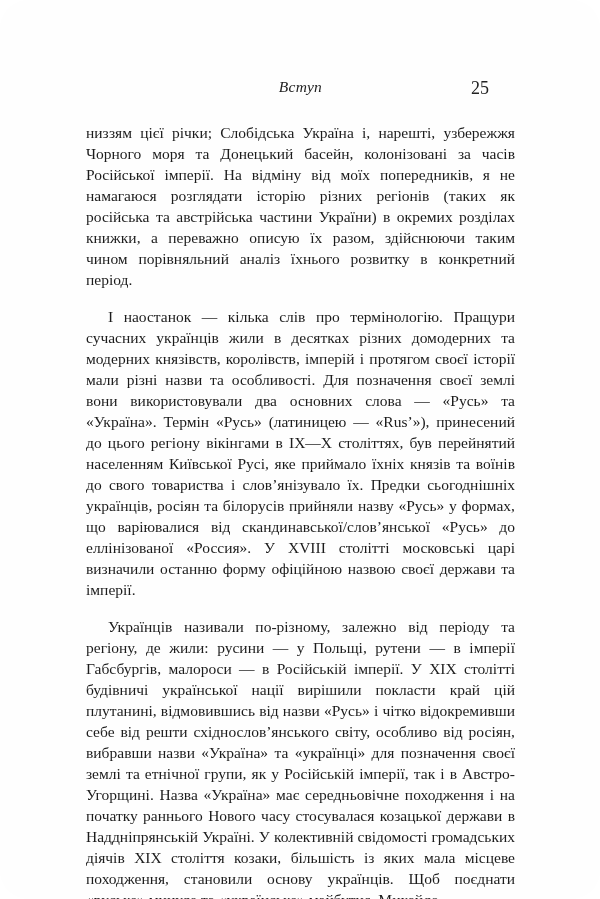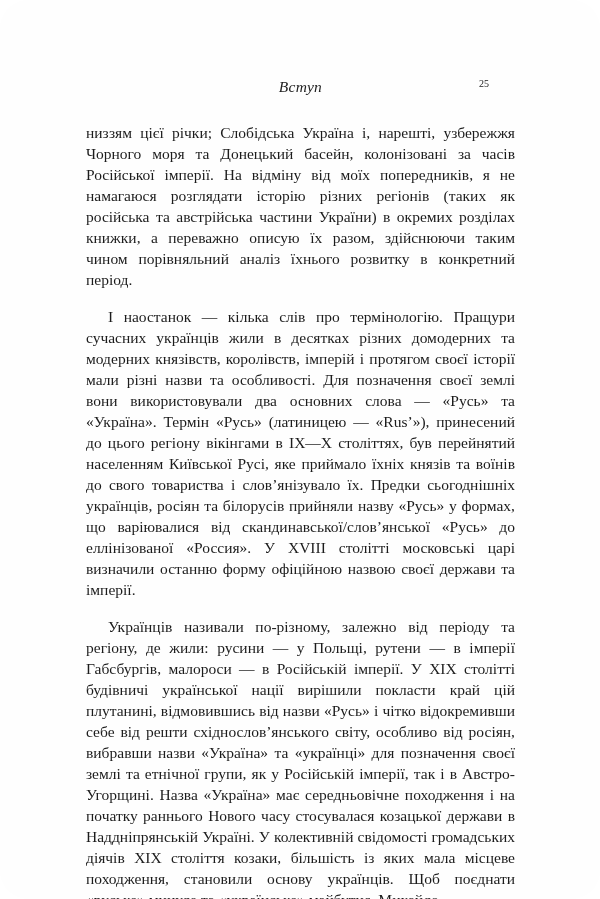--- a/index.html
+++ b/index.html
@@ -31,21 +31,21 @@
     text-align: center;
     font-style: italic;
     font-size: 15.5px;
     letter-spacing: 0.02em;
     color: #222;
   }
   .page-number {
     position: absolute;
     right: 42px;
     top: 0;
-    font-size: 10px;
+    font-size: 18px;
     color: #222;
   }
   .body-text p {
     margin: 16px;
     font-size: 15.5px;
     line-height: 21px;
     text-align: justify;
     hyphens: auto;
     -webkit-hyphens: auto;
     word-spacing: 0.01em;

